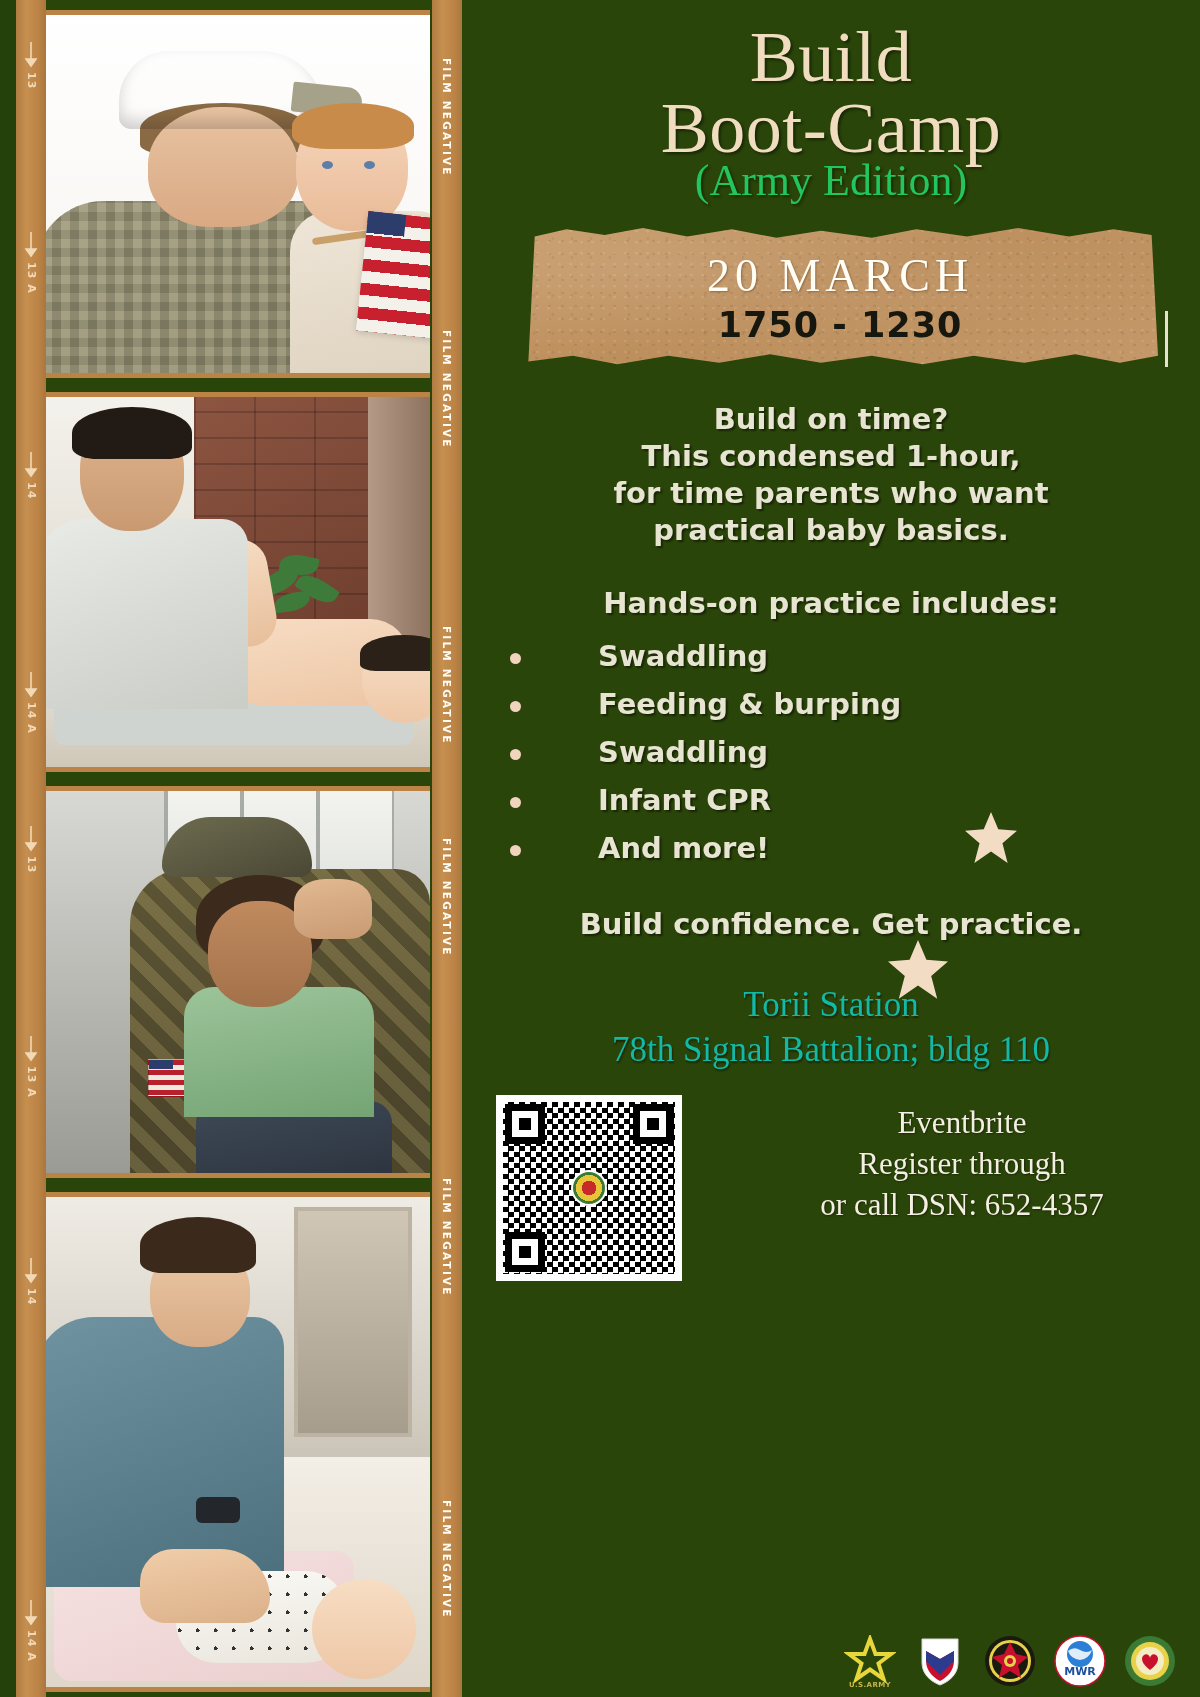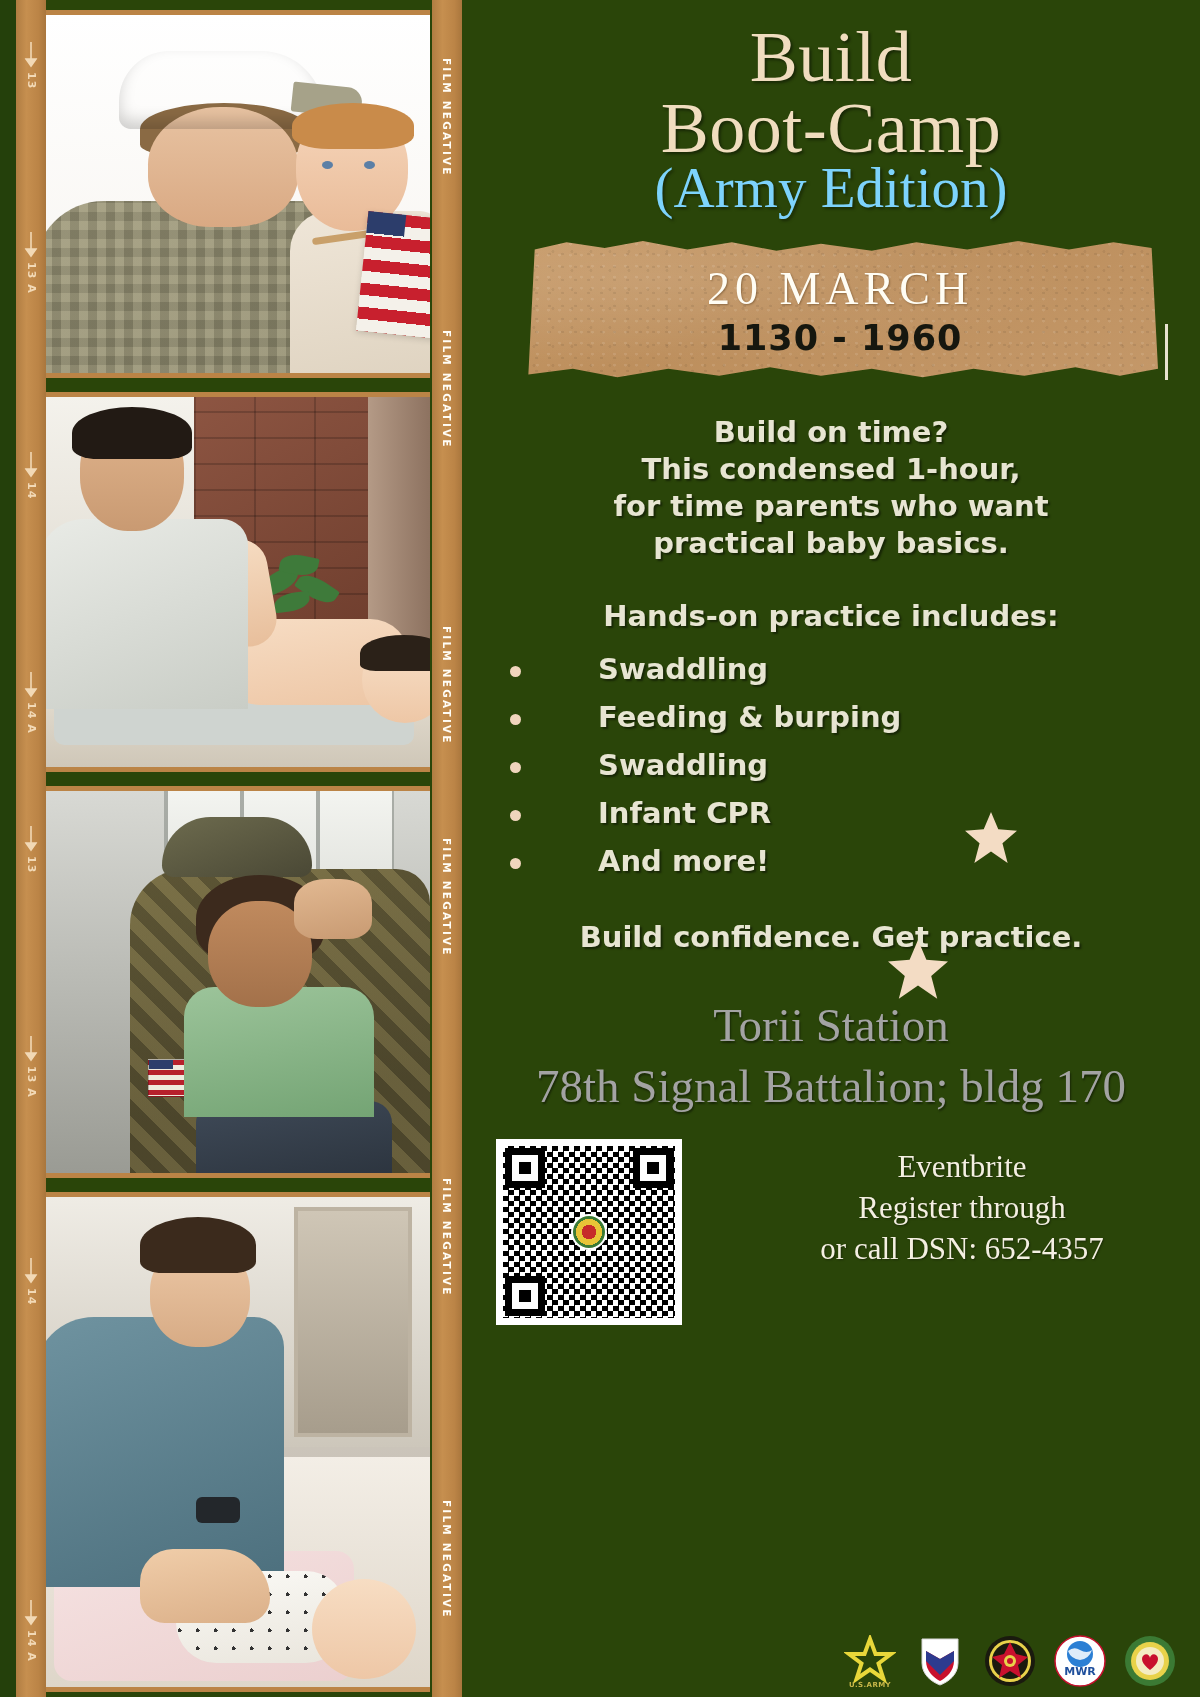--- a/index.html
+++ b/index.html
@@ -335,22 +335,22 @@
     font-size: 72px;
     line-height: 0.98;
     font-weight: 400;
     letter-spacing: 0.5px;
     text-shadow: 2px 2px 3px rgba(0,0,0,.45);
     margin-top: 22px;
   }
   .title .l2 { font-size: 72px; display:block; }
   .subtitle {
     font-family: "Liberation Serif", serif;
-    color: #7dd3fc;
-    font-size: 57px;
+    color: #22c55e;
+    font-size: 44px;
     line-height: 1.0;
     text-shadow: 2px 2px 3px rgba(0,0,0,.40);
     margin-top: -4px;
   }
 
   
   .banner-wrap {
     position: relative;
     margin: 22px 18px 0 36px;
     height: 142px;
@@ -445,22 +445,22 @@
     color: #e7e5d2;
     font-size: 29px;
     font-weight: 700;
     line-height: 1.3;
     margin-top: 34px;
     text-shadow: 2px 2px 2px rgba(0,0,0,.45);
   }
 
   .place {
     font-family: "Liberation Serif", serif;
-    color: #a3a3a3;
-    font-size: 47px;
+    color: #14b8a6;
+    font-size: 35px;
     line-height: 1.3;
     margin-top: 38px;
     text-shadow: 1px 2px 2px rgba(0,0,0,.45);
   }
 
   
   .bottom-row {
     position: relative;
     margin-top: 22px;
     height: 210px;
@@ -693,21 +693,21 @@
 
     <div class="title">
       <span>Build</span>
       <span class="l2">Boot-Camp</span>
     </div>
     <div class="subtitle">(Army Edition)</div>
 
     <div class="banner-wrap">
       <div class="banner"></div>
       <div class="banner-date">20 MARCH</div>
-      <div class="banner-time">1130 - 1960</div>
+      <div class="banner-time">1750 - 1230</div>
       <div class="banner-tick"></div>
     </div>
 
     <div class="body-text">
       <div>Build on time?</div>
       <div>This condensed 1-hour,</div>
       <div>for time parents who want</div>
       <div>practical baby basics.</div>
     </div>
 
@@ -719,21 +719,21 @@
       <li>Infant CPR</li>
       <li>And more!</li>
     </ul>
 
     <div class="tagline">
       <div>Build confidence. Get practice.</div>
     </div>
 
     <div class="place">
       <div>Torii Station</div>
-      <div>78th Signal Battalion; bldg 170</div>
+      <div>78th Signal Battalion; bldg 110</div>
     </div>
 
     <div class="bottom-row">
       <div class="qr">
         <div class="qr-inner">
           <div class="qr-finder qr-f1"></div>
           <div class="qr-finder qr-f2"></div>
           <div class="qr-finder qr-f3"></div>
           <div class="qr-logo"></div>
         </div>

